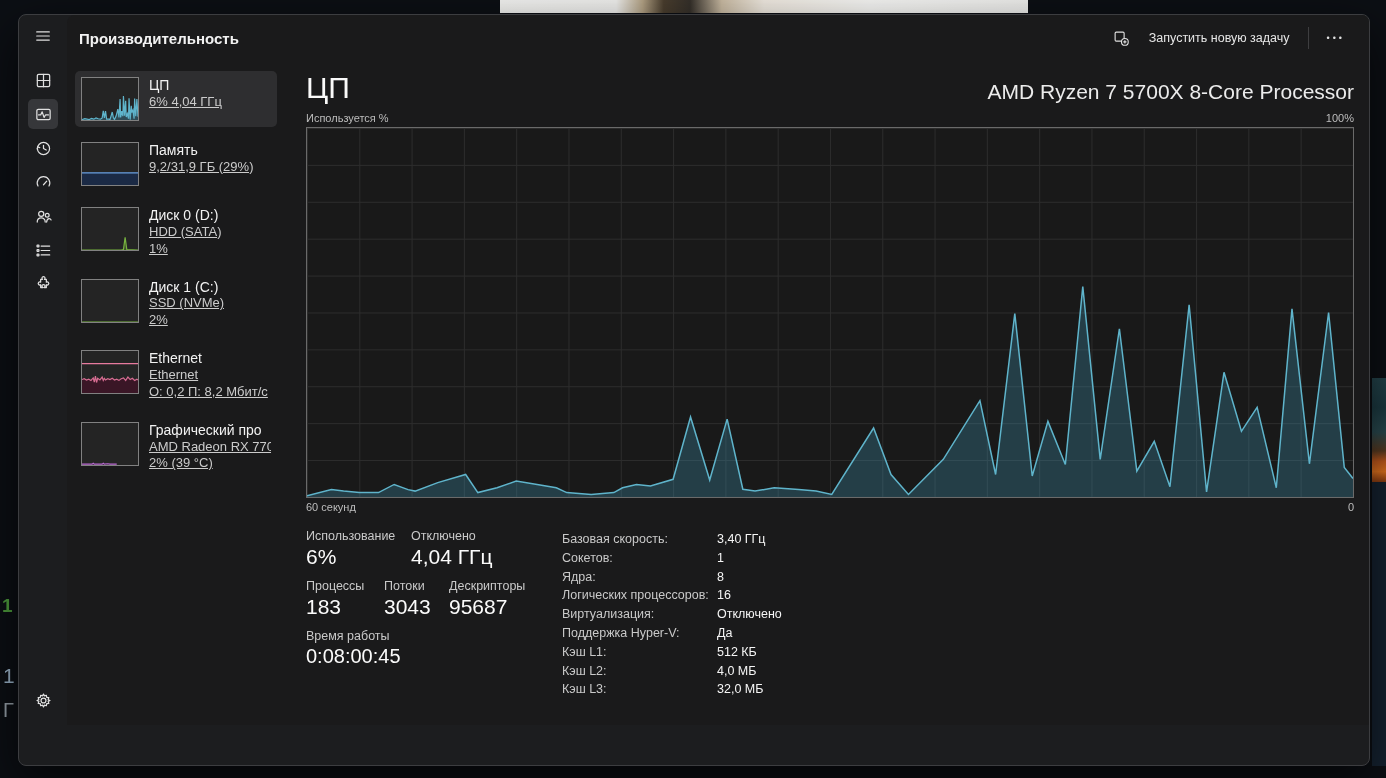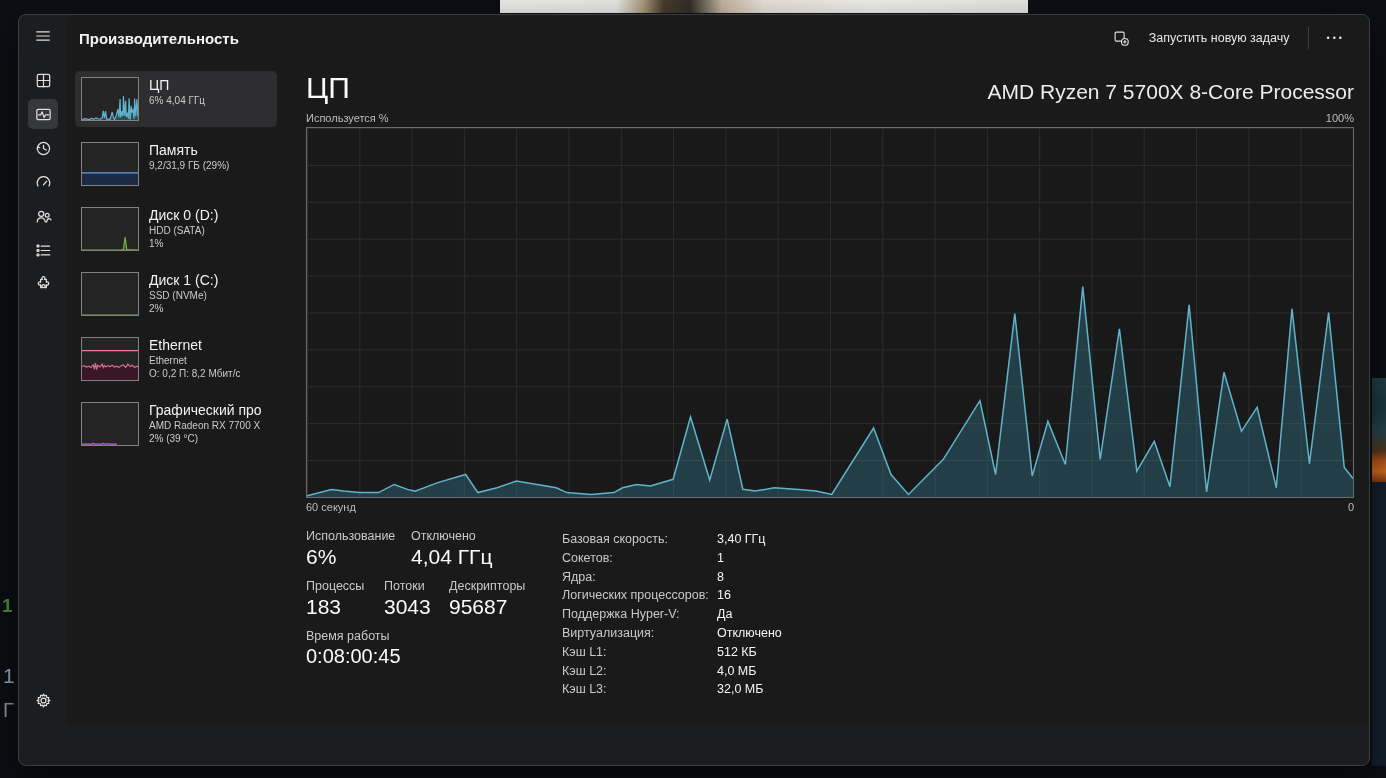--- a/index.html
+++ b/index.html
@@ -57,21 +57,21 @@
 
   .content-body { flex:1; display:flex; padding:10px 15px 0 8px; }
 
   
   .perf-list { width:202px; display:flex; flex-direction:column; gap:9px; }
   .perf-item { display:flex; gap:10px; padding:6px 6px; border-radius:5px; cursor:default; }
   .perf-item.selected { background:#2e2e30; }
   .mini { width:58px; height:44px; background:#242424; border:1px solid #818181; position:relative; flex:none; }
   .mini svg { position:absolute; inset:0; width:100%; height:100%; }
   .pi-title { font-size:14px; color:#f2f2f2; line-height:1.2; white-space:nowrap; overflow:hidden; }
-  .pi-sub { font-size:10px; color:#cbcbcb; line-height:1.3; white-space:nowrap; overflow:hidden; }
+  .pi-sub { font-size:13px; color:#cbcbcb; line-height:1.3; white-space:nowrap; overflow:hidden;text-decoration:underline; }
   .pi-text { min-width:0; }
 
   
   .detail { flex:1; margin-left:29px; display:flex; flex-direction:column; min-width:0; }
   .detail-head { display:flex; align-items:flex-end; }
   .detail-title { font-size:30px; font-weight:300; color:#fafafa; line-height:1.1; }
   .detail-proc { margin-left:auto; font-size:21px; color:#ececec; }
   .axis-row { display:flex; font-size:11px; color:#bdbdbd; margin-top:8px; }
   .axis-row .right { margin-left:auto; }
   .axis-row.bottom { margin-top:3px; margin-bottom:8px; }
@@ -339,26 +339,26 @@
                 </div>
               <div class="drow">
                   <span class="dlbl">Ядра:</span>
                   <span class="dval">8</span>
                 </div>
               <div class="drow">
                   <span class="dlbl">Логических процессоров:</span>
                   <span class="dval">16</span>
                 </div>
               <div class="drow">
+                  <span class="dlbl">Виртуализация:</span>
+                  <span class="dval">Отключено</span>
+                </div>
+              <div class="drow">
                   <span class="dlbl">Поддержка Hyper-V:</span>
                   <span class="dval">Да</span>
-                </div>
-              <div class="drow">
-                  <span class="dlbl">Виртуализация:</span>
-                  <span class="dval">Отключено</span>
                 </div>
               <div class="drow">
                   <span class="dlbl">Кэш L1:</span>
                   <span class="dval">512 КБ</span>
                 </div>
               <div class="drow">
                   <span class="dlbl">Кэш L2:</span>
                   <span class="dval">4,0 МБ</span>
                 </div>
               <div class="drow">

